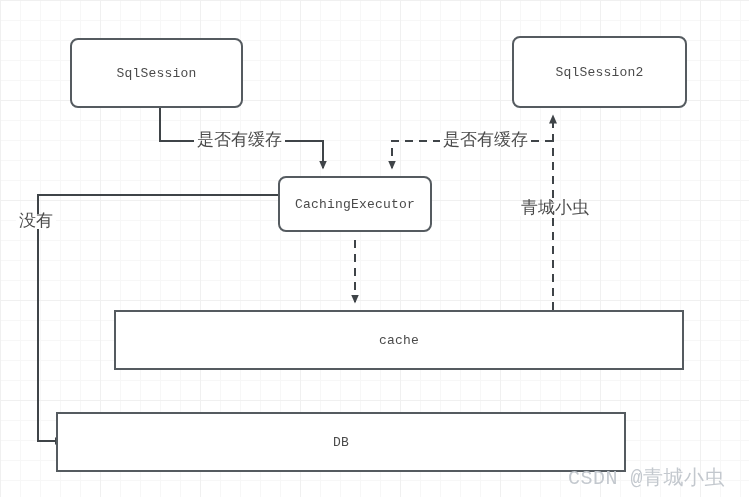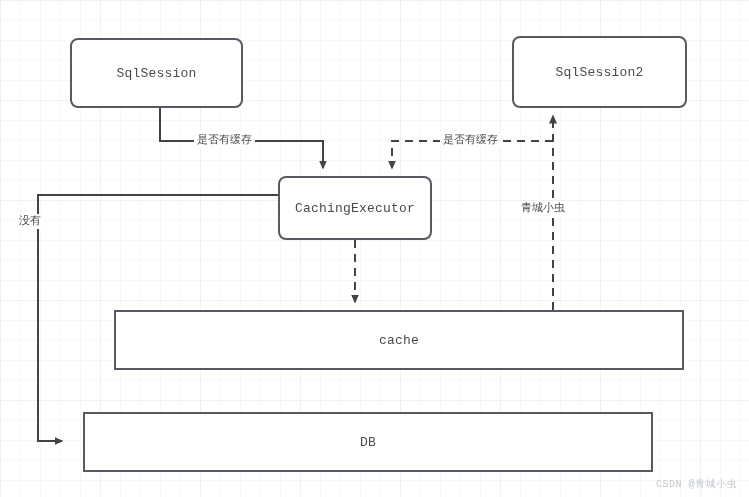--- a/index.html
+++ b/index.html
@@ -39,32 +39,32 @@
     position: absolute;
     left: 0;
     top: 0;
     width: 749px;
     height: 497px;
     pointer-events: none;
   }
   .edge-label {
     position: absolute;
     color: #4a4a4a;
-    font-size: 11px;
+    font-size: 17px;
     background: #ffffff;
     padding: 0 3px;
     white-space: nowrap;
     line-height: 15px;
   }
   .watermark {
     position: absolute;
-    right: 12px;
+    right: 24px;
     bottom: 6px;
     color: #c3c8ce;
-    font-size: 10px;
+    font-size: 20px;
     white-space: nowrap;
     letter-spacing: 0.5px;
   }
 </style>
 </head>
 <body>
 
 <div id="canvas">
 
   <svg class="edge-svg" viewBox="0 0 749 497">
@@ -99,29 +99,29 @@
   </svg>
 
   <div class="node rounded" style="left:70px; top:38px; width:173px; height:70px;">
     <span>SqlSession</span>
   </div>
 
   <div class="node rounded" style="left:468px; top:36px; width:175px; height:72px;margin-left:44px;">
     <span>SqlSession2</span>
   </div>
 
-  <div class="node rounded" style="left:278px; top:176px; width:154px; height:64px;">
+  <div class="node rounded" style="left:278px; top:176px; width:154px; height:56px;">
     <span>CachingExecutor</span>
   </div>
 
   <div class="node" style="left:70px; top:310px; width:570px; height:60px;margin-left:44px;">
     <span>cache</span>
   </div>
 
-  <div class="node" style="left:83px; top:412px; width:570px; height:60px;">
+  <div class="node" style="left:56px; top:412px; width:570px; height:60px;">
     <span>DB</span>
   </div>
 
   <div class="edge-label" style="left:194px; top:133px;">是否有缓存</div>
 
   <div class="edge-label" style="left:440px; top:133px;">是否有缓存</div>
 
   <div class="edge-label" style="left:16px; top:214px;">没有</div>
 
   <div class="edge-label" style="left:518px; top:201px;">青城小虫</div>

